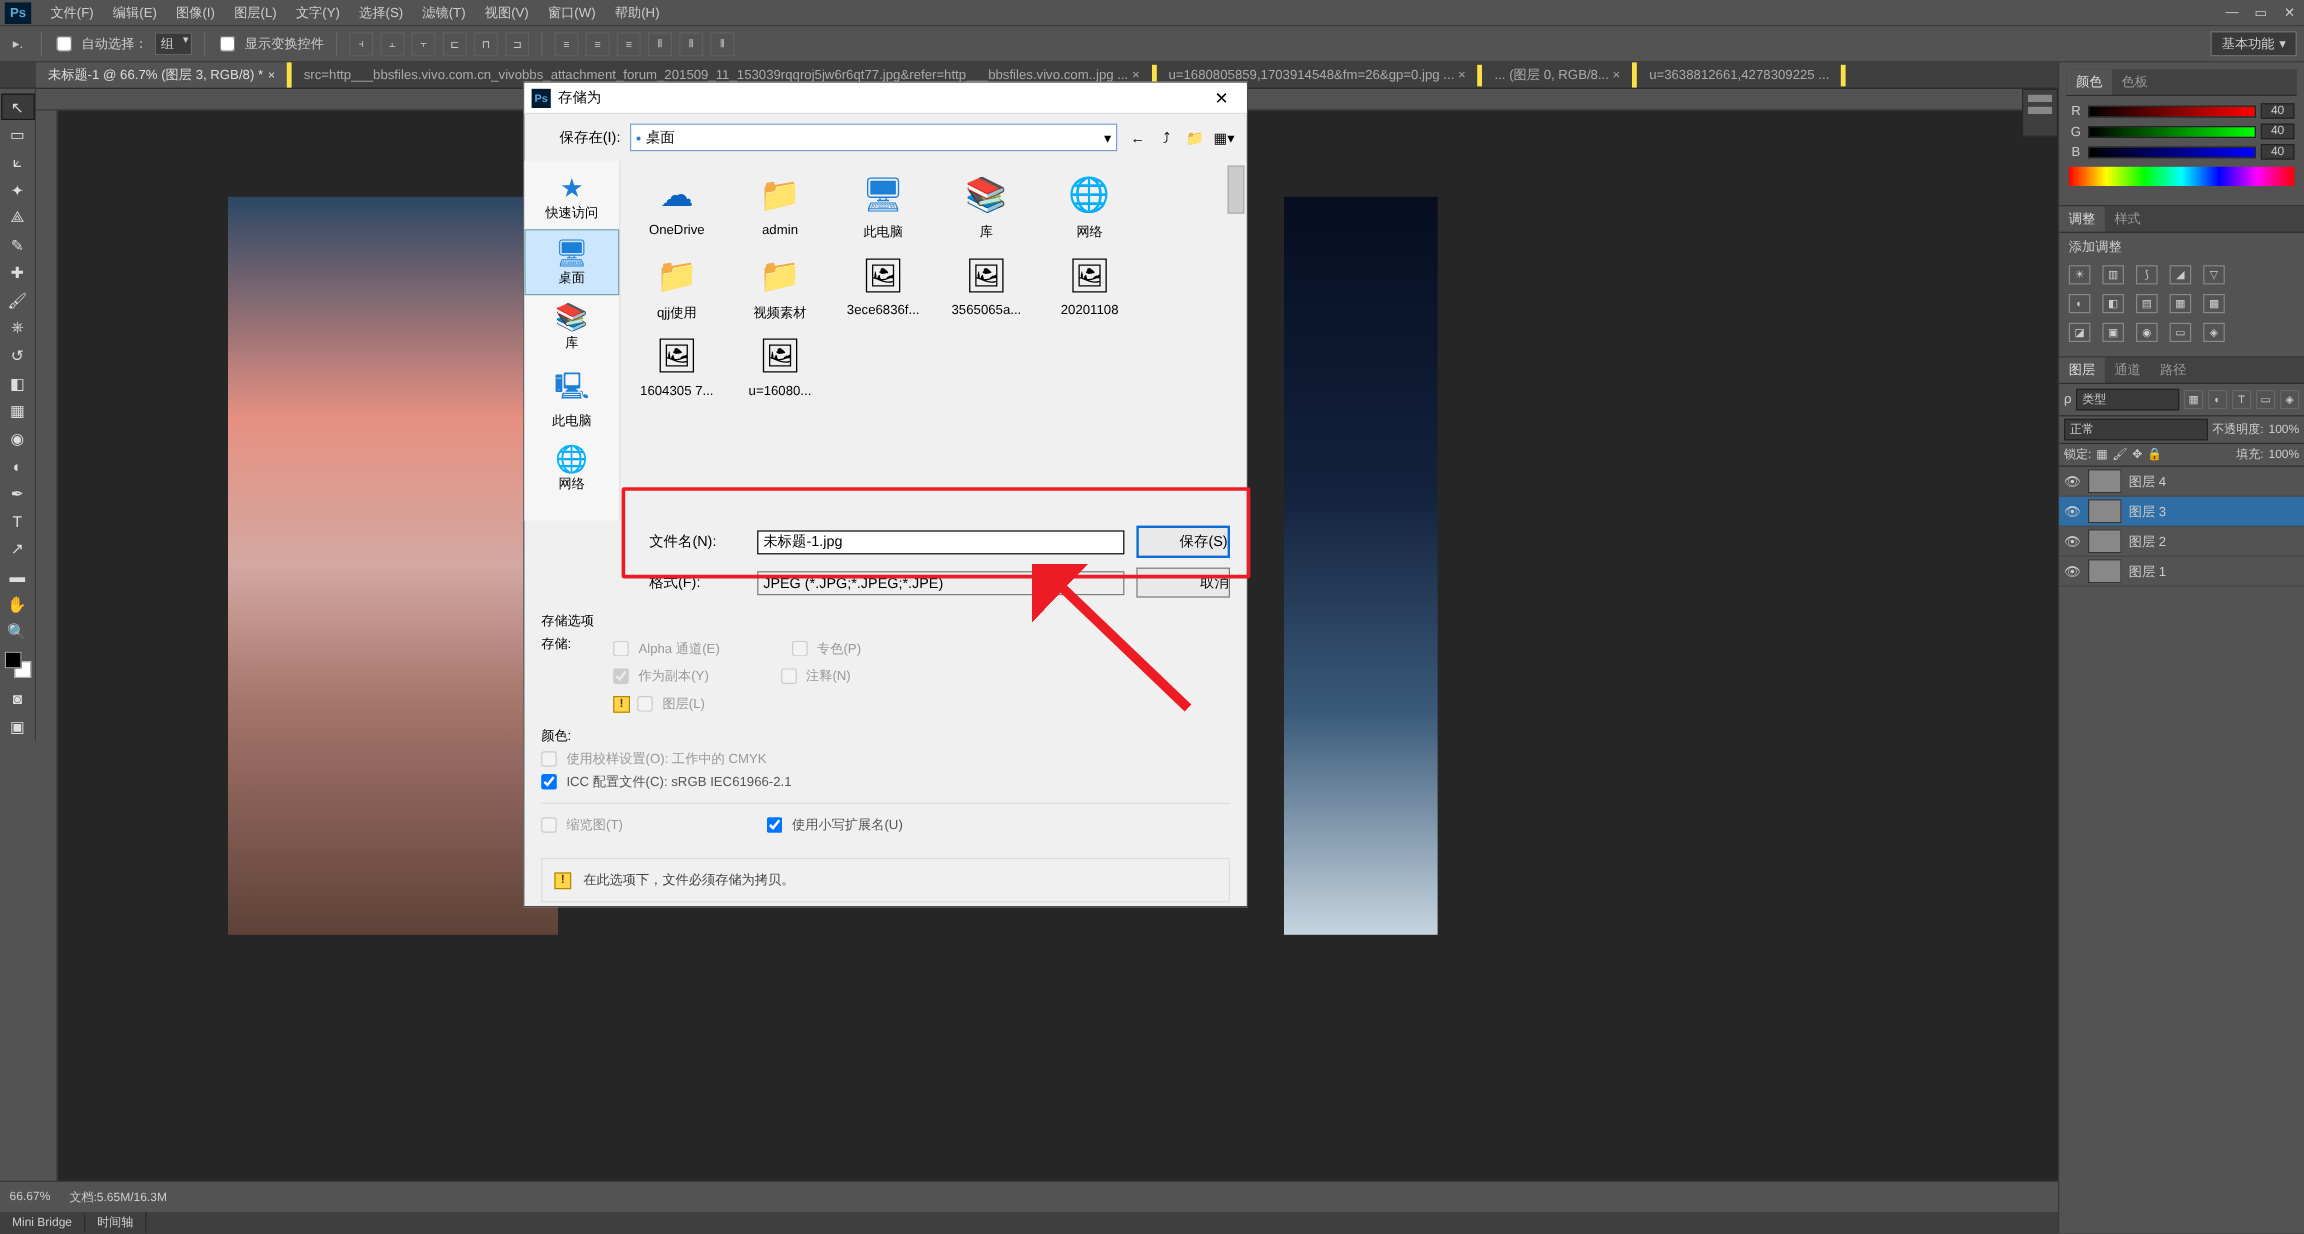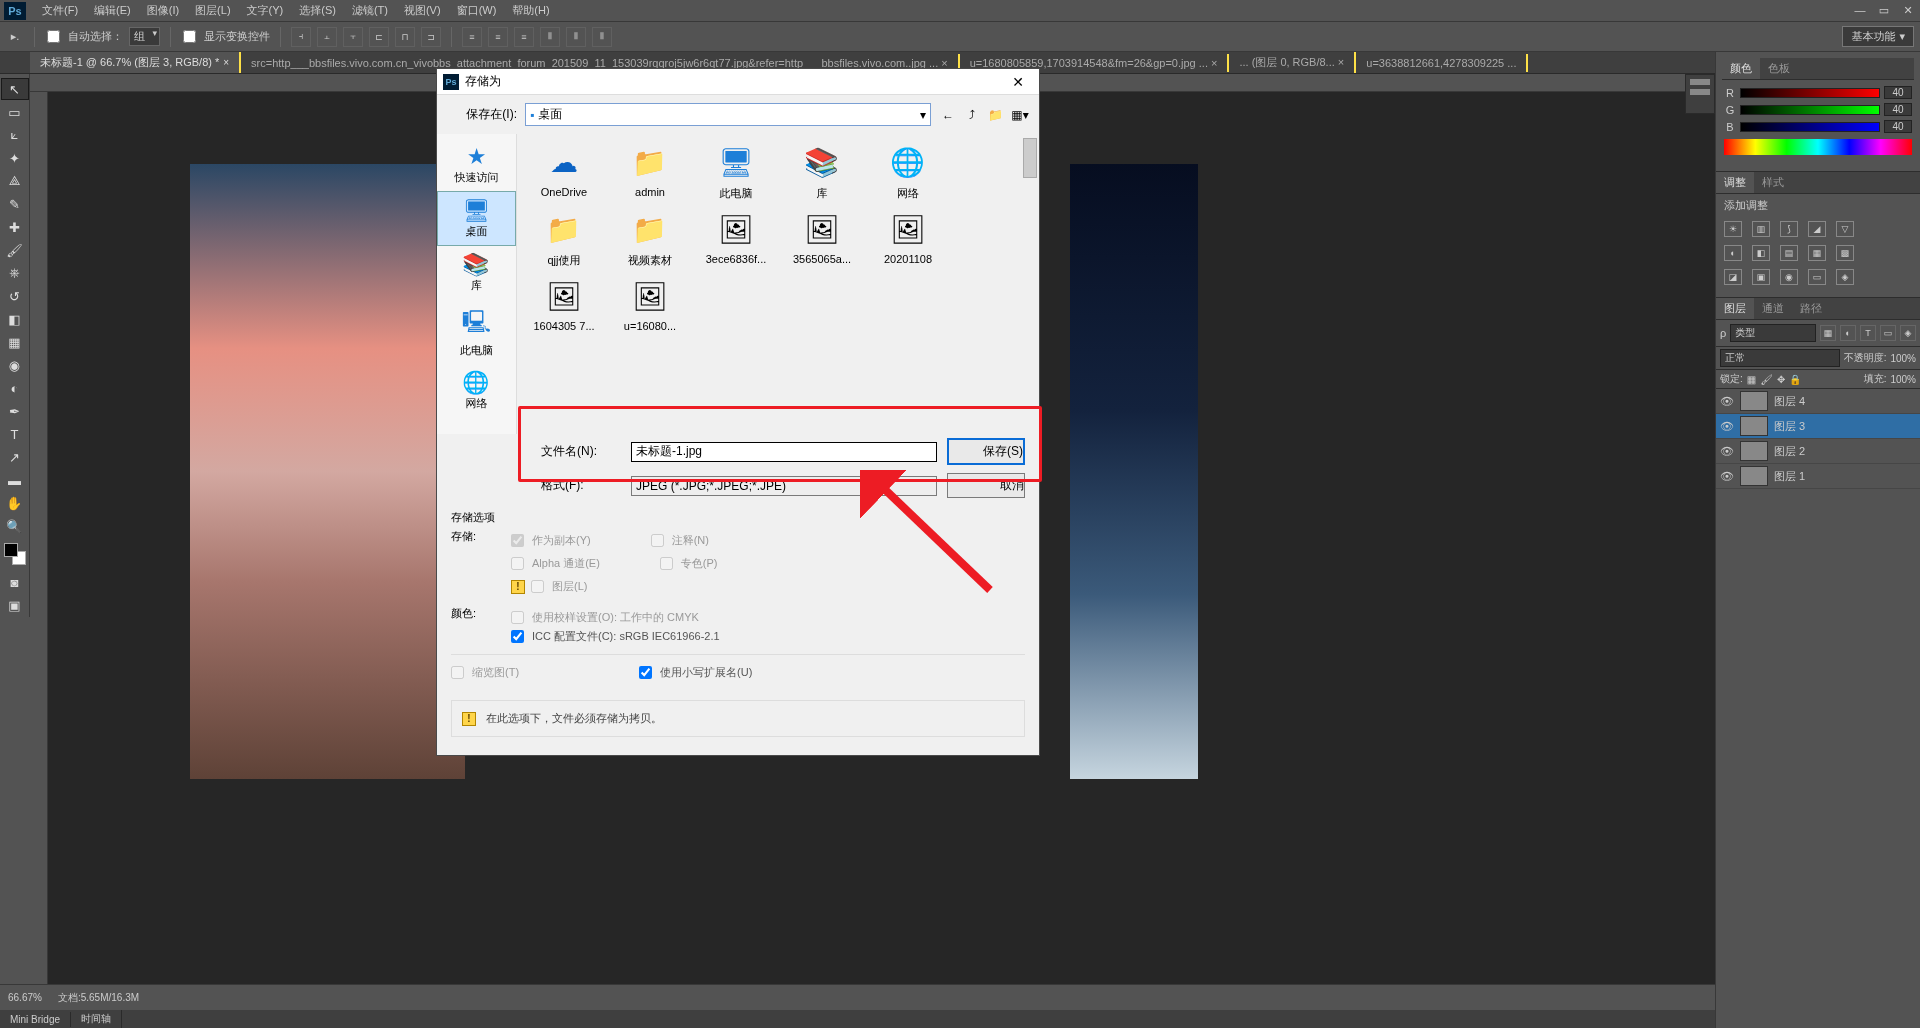--- a/index.html
+++ b/index.html
@@ -17,21 +17,21 @@
 .optionsbar .cursor-icon { width: 18px; height: 18px; display:flex;align-items:center;justify-content:center; }
 .optionsbar input[type=checkbox]{ margin: 0 2px; }
 .optionsbar .combo { background:#3a3a3a; border:1px solid #666; padding:1px 14px 1px 4px; position:relative; }
 .optionsbar .combo::after{content:"▾"; position:absolute; right:2px; top:0; font-size:9px;}
 .optionsbar .sep { width:1px; height:20px; background:#666; margin:0 4px;}
 .optionsbar .mini-btn { width:20px; height:20px; border:1px solid #606060; display:flex;align-items:center;justify-content:center; font-size:9px;}
 .optionsbar .basic-btn { margin-left:auto; background:#3a3a3a; border:1px solid #777; padding:2px 8px; display:flex; align-items:center; gap:4px;}
 
 
 .doc-tabs { height: 22px; background: #3f3f3f; display: flex; align-items: center; padding-left: 30px; font-size: 11px; border-bottom:1px solid #2a2a2a;}
-.doc-tabs .tab { padding: 3px 10px; color: #aaa; border-right:2px solid #fde047; white-space:nowrap; position:relative;}
+.doc-tabs .tab { padding: 3px 10px; color: #aaa; border-right:4px solid #fde047; white-space:nowrap; position:relative;}
 .doc-tabs .tab.active { background: #535353; color: #ddd; }
 .doc-tabs .tab .close{ margin-left:4px; font-size:10px;}
 
 
 .tools { position:absolute; left:0; top:74px; width:30px; background:#535353; border-right:1px solid #383838; padding-top:4px; }
 .tools .tool { width:28px; height:22px; margin:0 auto 1px; display:flex; align-items:center; justify-content:center; font-size:13px; cursor:pointer; color:#ddd;}
 .tools .tool.sel{ background:#3a3a3a; border:1px solid #1a1a1a;}
 .tools .swatch{ margin:6px auto; position:relative; width:22px; height:22px;}
 .tools .swatch .fg{position:absolute;width:14px;height:14px;background:#000;border:1px solid #aaa;top:0;left:0;z-index:2;}
 .tools .swatch .bg{position:absolute;width:14px;height:14px;background:#fff;border:1px solid #aaa;bottom:0;right:0;}
@@ -394,46 +394,46 @@
     </div>
   </div>
 
   <div class="save-opts">
     <div class="hdr">存储选项</div>
     <div style="display:flex;">
       <div style="width:60px;font-size:11px;">存储:</div>
       <div style="flex:1;">
         <div style="display:flex;gap:60px;">
           <label class="opt-line" style="margin-left:0;">
+              <input type="checkbox" disabled="" style="">
+              <span style="color:#999">Alpha 通道(E)</span>
+            </label>
+          <label class="opt-line" style="margin-left:0;">
+              <input type="checkbox" disabled="" style="">
+              <span style="color:#999">专色(P)</span>
+            </label>
+        </div>
+        <div style="display:flex;gap:60px;">
+          <label class="opt-line" style="margin-left:0;">
               <input type="checkbox" checked="" disabled="" style="">
               <span style="color:#999">作为副本(Y)</span>
             </label>
           <label class="opt-line" style="margin-left:0;">
               <input type="checkbox" disabled="" style="">
               <span style="color:#999">注释(N)</span>
             </label>
         </div>
-        <div style="display:flex;gap:60px;">
-          <label class="opt-line" style="margin-left:0;">
-              <input type="checkbox" disabled="" style="">
-              <span style="color:#999">Alpha 通道(E)</span>
-            </label>
-          <label class="opt-line" style="margin-left:0;">
-              <input type="checkbox" disabled="" style="">
-              <span style="color:#999">专色(P)</span>
-            </label>
-        </div>
         <label class="opt-line" style="margin-left:0;">
             <span class="warn-ic">!</span>
             <input type="checkbox" disabled="" style="">
             <span style="color:#999">图层(L)</span>
           </label>
       </div>
     </div>
-    <div style="display:flex;margin-top:8px;">
+    <div style="display:flex;margin-top:8px;flex-direction:column;">
       <div style="width:60px;font-size:11px;">颜色:</div>
       <div style="flex:1;">
         <label class="opt-line" style="margin-left:0;">
             <input type="checkbox" disabled="" style="">
             <span style="color:#999">使用校样设置(O): 工作中的 CMYK</span>
           </label>
         <label class="opt-line" style="margin-left:0;">
             <input type="checkbox" checked="" style="">
             <span>ICC 配置文件(C): sRGB IEC61966-2.1</span>
           </label>

